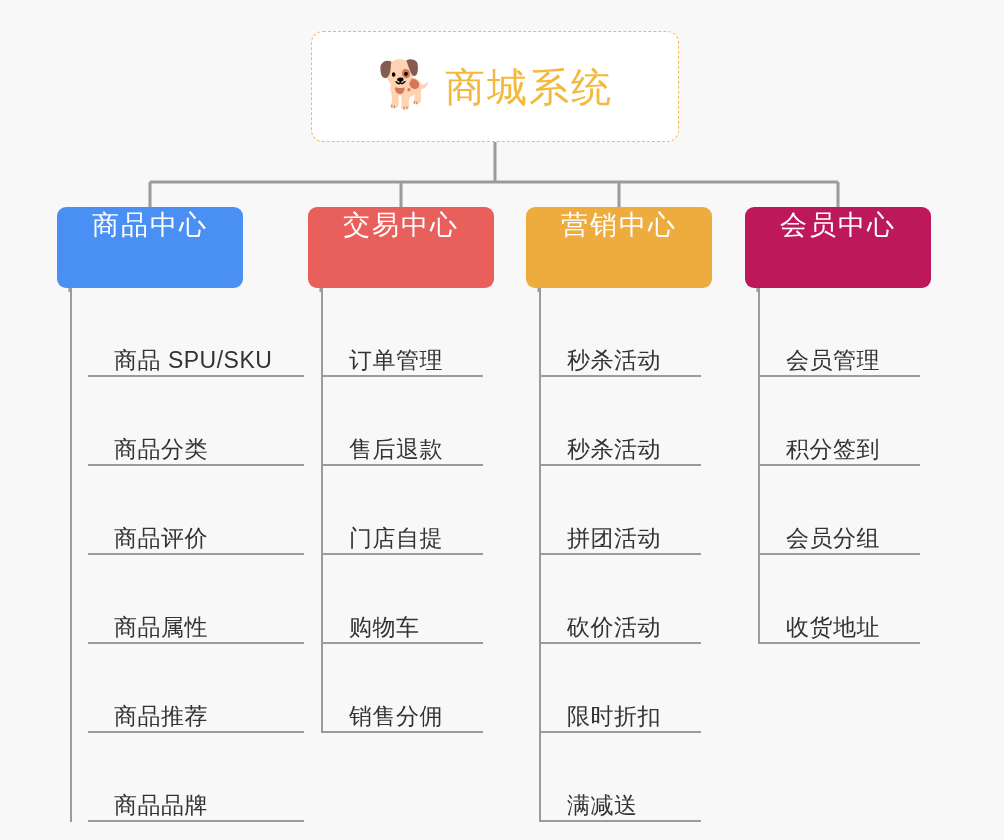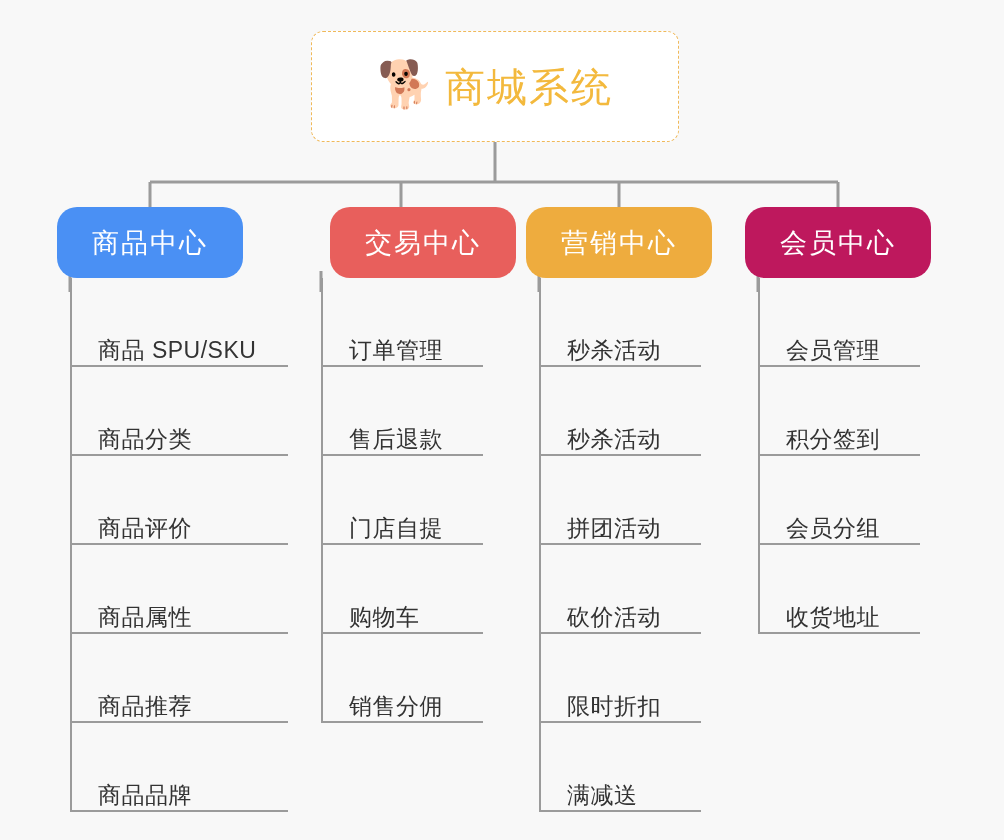--- a/index.html
+++ b/index.html
@@ -63,24 +63,23 @@
     pointer-events: none;
   }
 
   
   .branch {
     position: absolute;
     top: 207px;
   }
   .branch-box {
     box-sizing: border-box;
-    height: 71px;
-    border-radius: 20px;
+    height: 81px;
+    border-radius: 9px;
     display: flex;
-    align-items: center;
     justify-content: center;
     color: #ffffff;
     font-size: 27px;
     letter-spacing: 2px;
     white-space: nowrap;
   }
   .leaf-rail {
     position: relative;
     margin-left: 13px;
     border-left: 2px solid #9b9b9b;
@@ -101,24 +100,24 @@
     color: #333333;
     line-height: 1.1;
     white-space: nowrap;
     letter-spacing: 0.5px;
     transform: translateY(2px);
   }
 
   
   .branch-1 { left: 57px; }
   .branch-1 .branch-box { width: 186px; background: #4a90f4; }
-  .branch-1 .leaf-rail  { width: 216px; }
+  .branch-1 .leaf-rail  { width: 216px; padding-left: 16px; }
 
   .branch-2 { left: 308px; }
-  .branch-2 .branch-box { width: 186px; background: #e85f5c; margin-left: 22px; }
+  .branch-2 .branch-box { width: 186px; background: #e85f5c; }
   .branch-2 .leaf-rail  { width: 160px; }
 
   .branch-3 { left: 526px; }
   .branch-3 .branch-box { width: 186px; background: #eeac3e; }
   .branch-3 .leaf-rail  { width: 160px; }
 
   .branch-4 { left: 745px; }
   .branch-4 .branch-box { width: 186px; background: #be185d; }
   .branch-4 .leaf-rail  { width: 160px; }
 </style>

